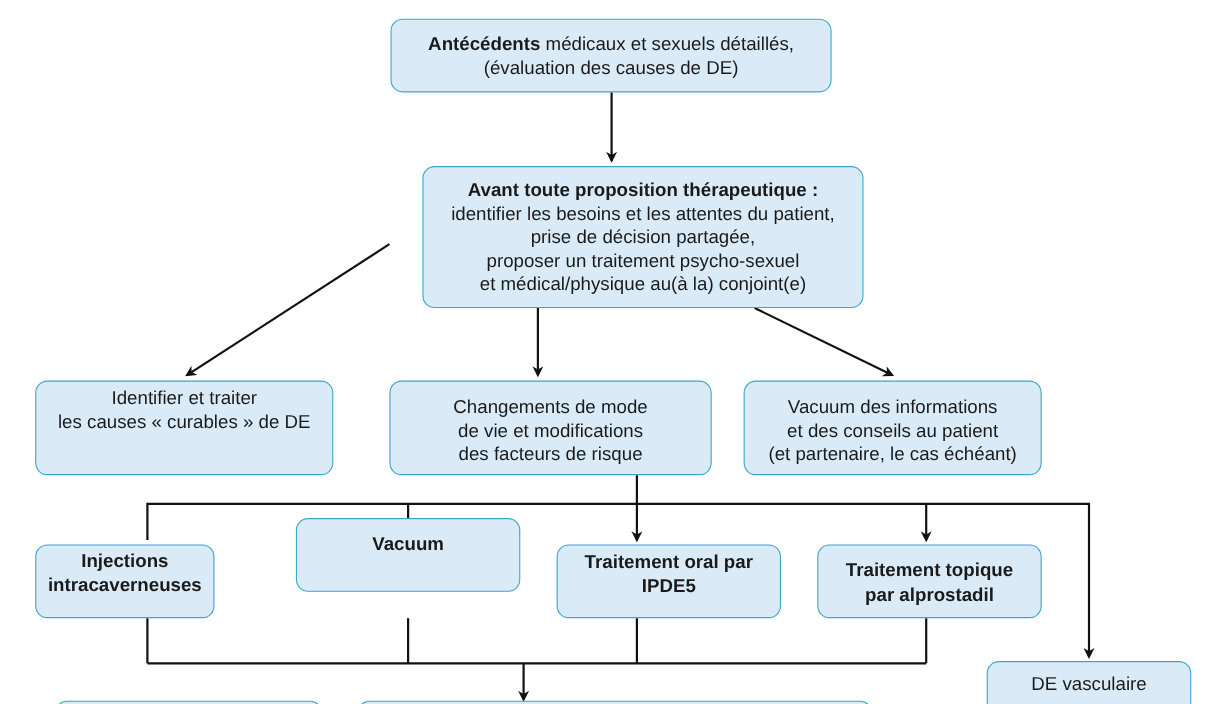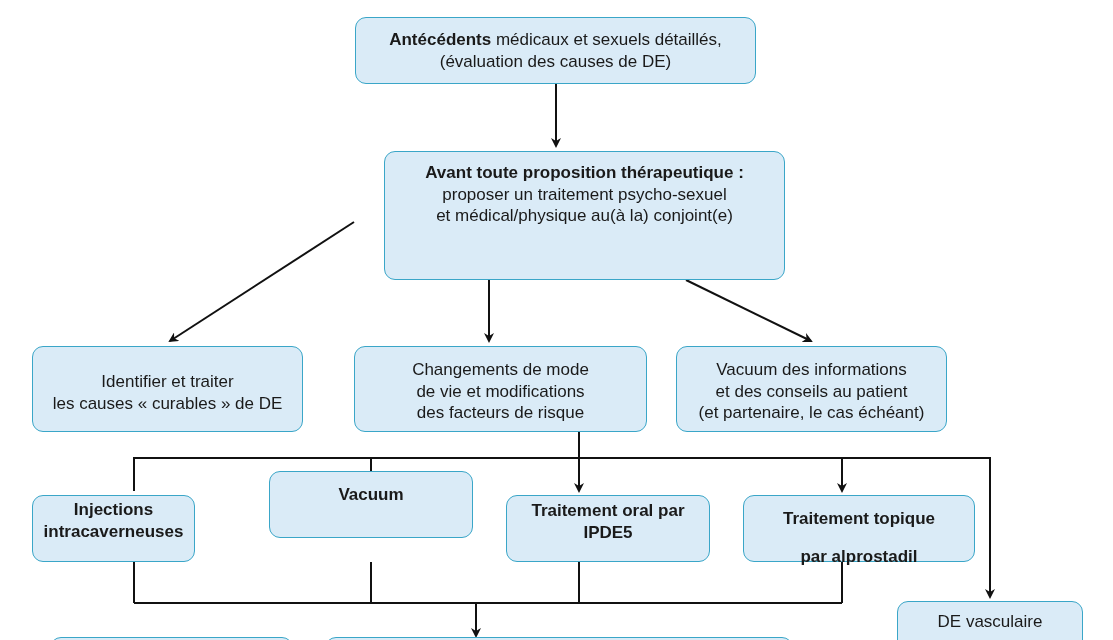--- a/index.html
+++ b/index.html
@@ -52,25 +52,27 @@
 
 <div class="box" style="left:355px; top:17px; width:401px; height:67px; padding-top:11px;">
   <span class="line">
     <span class="b">Antécédents</span><span> médicaux et sexuels détaillés,</span>
   </span>
   <span class="line">(évaluation des causes de DE)</span>
 </div>
 
 <div class="box" style="left:355px; top:151px; width:401px; height:129px; padding-top:10px;margin-left:29px;">
   <span class="line b">Avant toute proposition thérapeutique :</span>
+  <span class="line">identifier les besoins et les attentes du patient,</span>
+  <span class="line">prise de décision partagée,</span>
   <span class="line">proposer un traitement psycho-sexuel</span>
   <span class="line">et médical/physique au(à la) conjoint(e)</span>
 </div>
 
-<div class="box" style="left:32px; top:346px; width:271px; height:86px; padding-top:24px;">
+<div class="box" style="left:32px; top:346px; width:271px; height:86px; padding-top:4px;">
   <span class="line">Identifier et traiter</span>
   <span class="line">les causes « curables » de DE</span>
 </div>
 
 <div class="box" style="left:354px; top:346px; width:293px; height:86px; padding-top:12px;">
   <span class="line">Changements de mode</span>
   <span class="line">de vie et modifications</span>
   <span class="line">des facteurs de risque</span>
 </div>
 
@@ -87,21 +89,21 @@
 
 <div class="box b" style="left:269px; top:471px; width:204px; height:67px; padding-top:12px;">
   <span class="line">Vacuum</span>
 </div>
 
 <div class="box b" style="left:506px; top:495px; width:204px; height:67px; padding-top:4px;">
   <span class="line">Traitement oral par</span>
   <span class="line">IPDE5</span>
 </div>
 
-<div class="box b" style="left:743px; top:495px; width:232px; height:67px; padding-top:12px;gap:16px;">
+<div class="box b" style="left:743px; top:495px; width:204px; height:67px; padding-top:12px;">
   <span class="line">Traitement topique</span>
   <span class="line">par alprostadil</span>
 </div>
 
 <div class="box" style="left:897px; top:601px; width:186px; height:60px; padding-top:9px;">
   <span class="line">DE vasculaire</span>
 </div>
 
 <div class="box" style="left:50px; top:637px; width:243px; height:40px;"></div>
 <div class="box" style="left:325px; top:637px; width:468px; height:40px;"></div>

